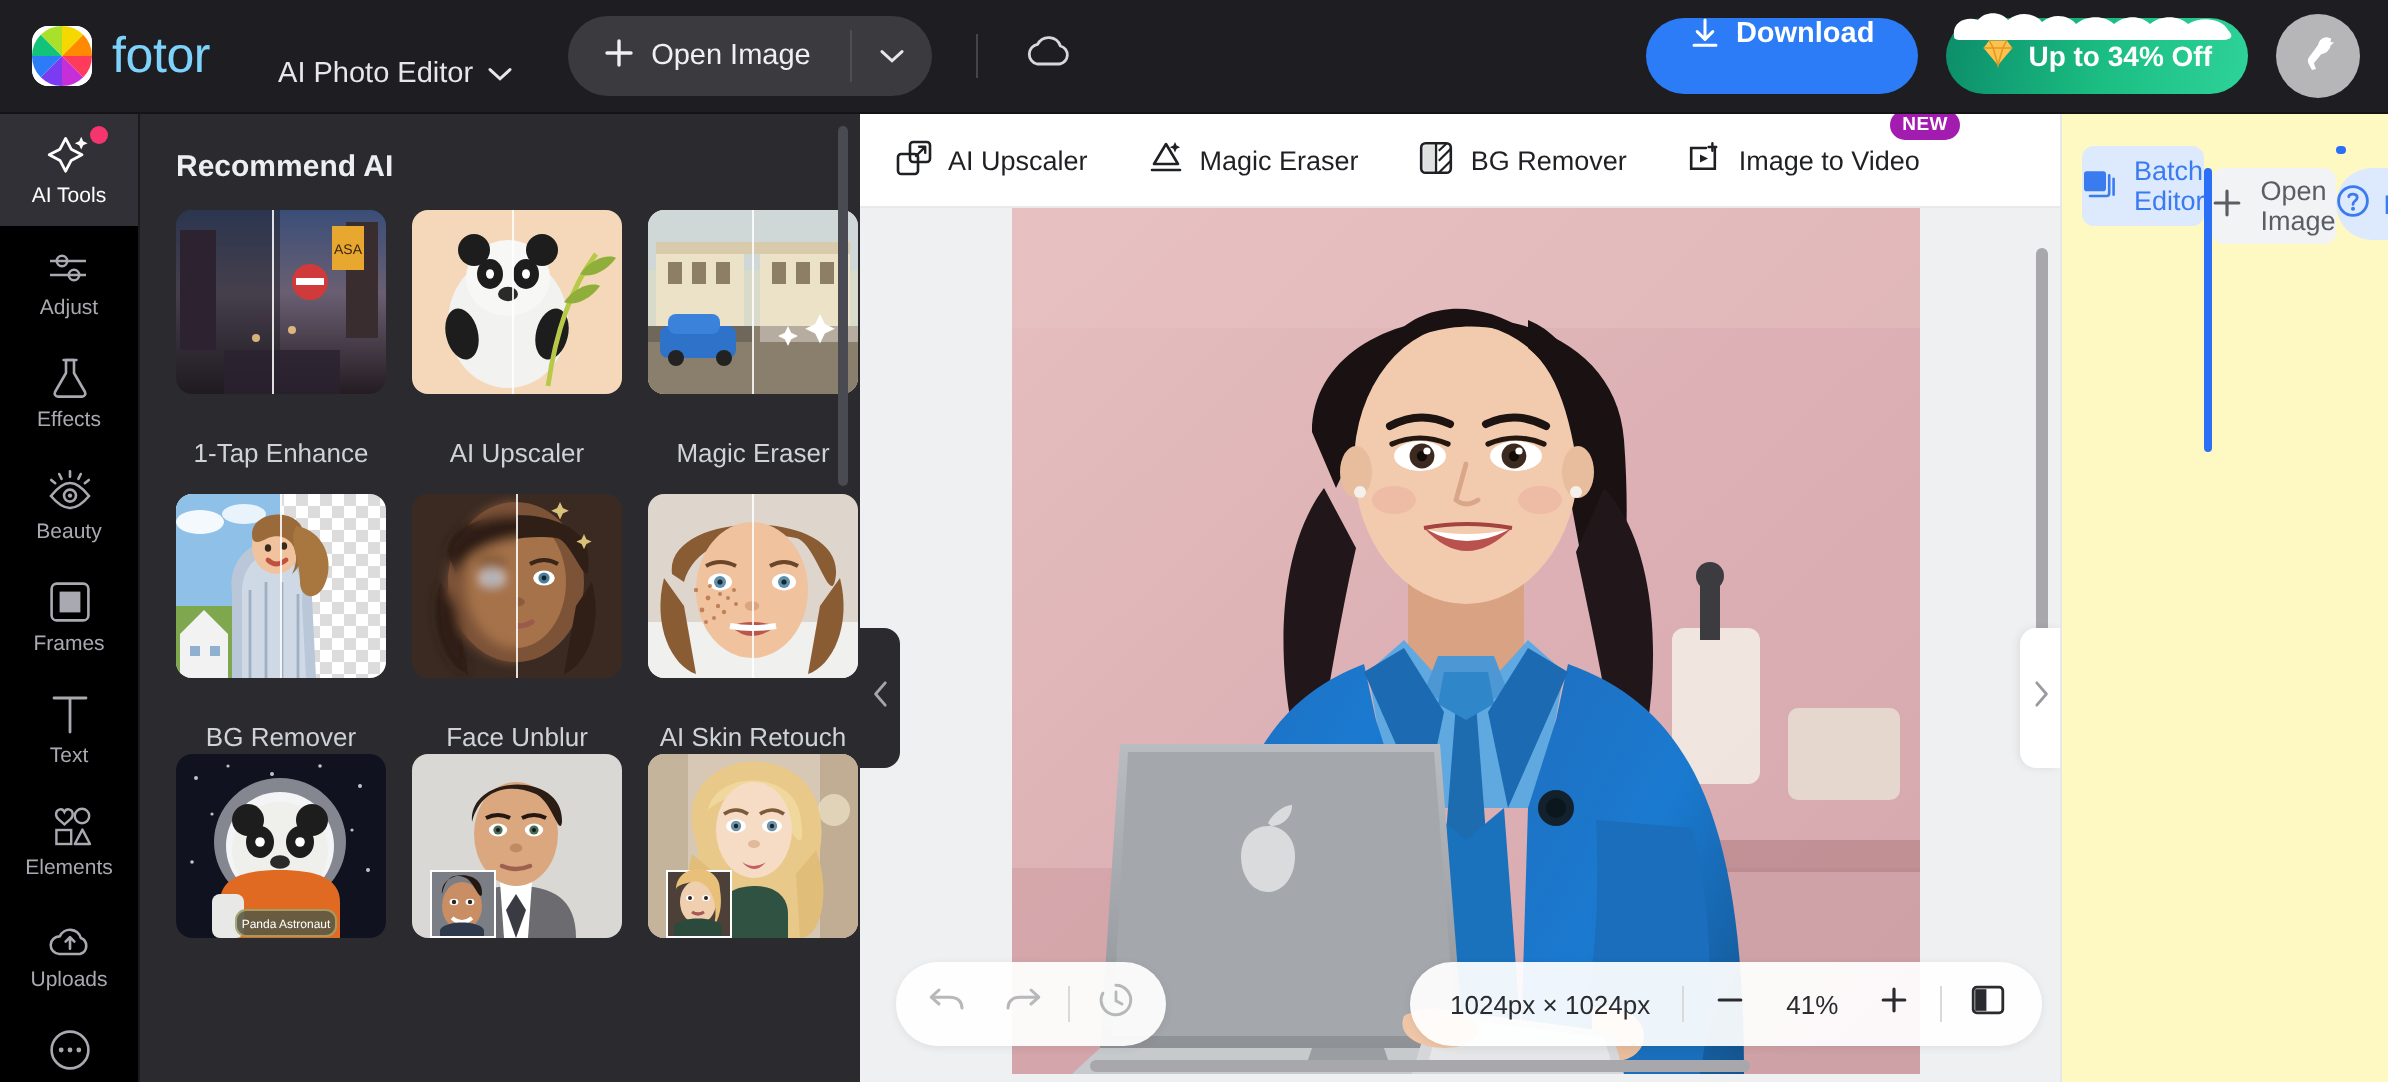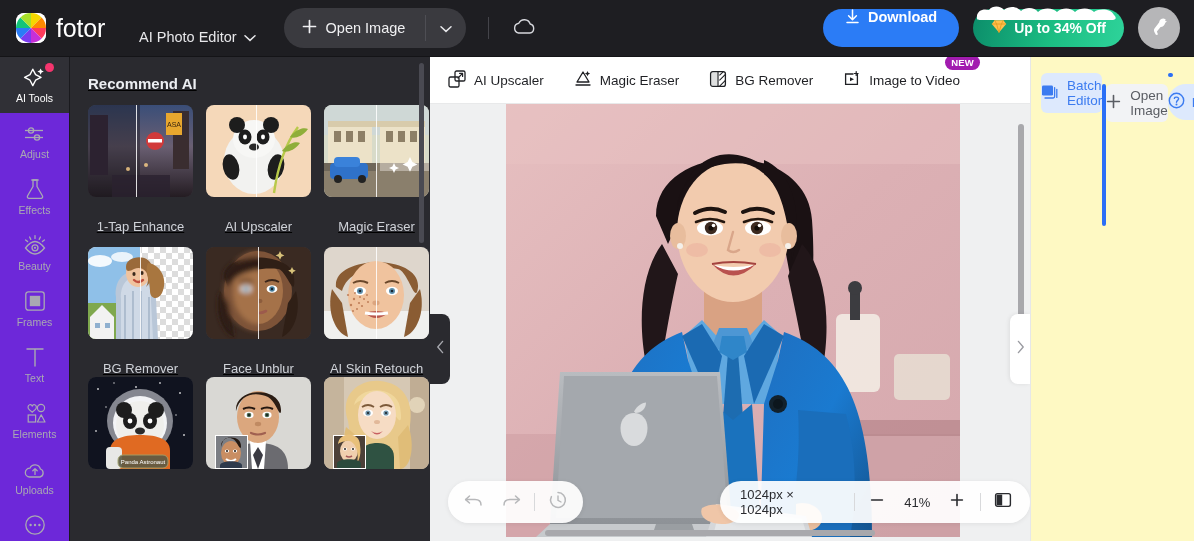--- a/index.html
+++ b/index.html
@@ -19,21 +19,21 @@
     padding: 0 14px 0 16px;
     position: relative; z-index: 40;
     border-bottom: 1px solid #141417;
   }
   .logo-wrap { display: flex; align-items: center; gap: 10px; }
   .logo-mark {
     width: 30px; height: 30px; border-radius: 8px; overflow: hidden;
     position: relative; background: #fff;
     flex: none;
   }
-  .logo-text { font-size: 25px; font-weight: 400; color: #ffffff; letter-spacing: -0.2px; }
+  .logo-text { font-size: 25px; font-weight: 400; color: #7dd3fc; letter-spacing: -0.2px; }
   .hdr-mode {
     margin-left: 34px; display: flex; align-items: center; gap: 7px;
     color: #e7e7ea; font-size: 14.5px; cursor: pointer; margin-top: 18px;
   }
   .chev { display: inline-block; }
   .openimg-group {
     margin-left: 28px; display: flex; align-items: stretch;
     background: #3a3a3f; border-radius: 22px; height: 40px; overflow: hidden;
   }
   .openimg-main {
@@ -63,21 +63,21 @@
     margin-left: 14px; width: 42px; height: 42px; border-radius: 50%;
     background: #b6b6b8; display: flex; align-items: center; justify-content: center;
     cursor: pointer;
   }
 
   
   .body { flex: 1; display: flex; min-height: 0; position: relative; }
 
   
   .rail {
-    width: 70px; min-width: 70px; background: #6d28d9;
+    width: 70px; min-width: 70px; background: #000000;
     display: flex; flex-direction: column; align-items: center;
     padding-top: 0; overflow: hidden;
     border-right: 1px solid #1a1a1e;
   }
   .rail-item {
     width: 70px; height: 56px; display: flex; flex-direction: column;
     align-items: center; justify-content: center; gap: 4px;
     color: #a9a9b2; font-size: 10.5px; cursor: pointer; position: relative;
     flex: none;
   }
@@ -86,21 +86,21 @@
   .rail-dot {
     position: absolute; top: 6px; right: 16px;
     width: 9px; height: 9px; border-radius: 50%; background: #f5356e;
   }
 
   
   .panel {
     width: 360px; min-width: 360px; background: #2a2a2f;
     position: relative; overflow: hidden; padding: 0 0 0 18px;
   }
-  .panel-scroll { height: 100%; overflow: hidden; padding-right: 16px; text-decoration: underline; }
+  .panel-scroll { height: 100%; overflow: hidden; padding-right: 16px; }
   .sec-title {
     color: #eceef2; font-size: 15px; font-weight: 700;
     margin: 18px 0 13px 0;
   }
   .grid3 { display: grid; grid-template-columns: repeat(3, 105px); gap: 12px 13px; }
   .tcard { cursor: pointer; }
   .tthumb {
     width: 105px; height: 92px; border-radius: 8px; overflow: hidden;
     position: relative; background: #3a3a40;
   }
@@ -145,21 +145,21 @@
     position: absolute; left: 115px; bottom: 5px; height: 6px; width: 330px;
     background: #a8a8ac; border-radius: 3px; z-index: 6;
   }
   .bottom-bar-left {
     position: absolute; left: 18px; bottom: 18px; height: 42px;
     background: rgba(255,255,255,.93); border-radius: 21px;
     display: flex; align-items: center; padding: 0 6px; z-index: 8;
     box-shadow: 0 1px 5px rgba(0,0,0,.07);
   }
   .bottom-bar-right {
-    position: absolute; left: 290px; bottom: 18px; height: 42px;
+    position: absolute; left: 275px; bottom: 18px; height: 42px;
     background: rgba(255,255,255,.93); border-radius: 21px;
     display: flex; align-items: center; padding: 0 8px; z-index: 8;
     box-shadow: 0 1px 5px rgba(0,0,0,.07);
   }
   .bb-btn {
     width: 38px; height: 38px; display: flex; align-items: center; justify-content: center;
     cursor: pointer; border-radius: 50%;
   }
   .bb-div { width: 1px; height: 18px; background: #d8d9db; margin: 0 4px; }
   .dims { font-size: 13px; color: #2a2b2f; padding: 0 12px; }

